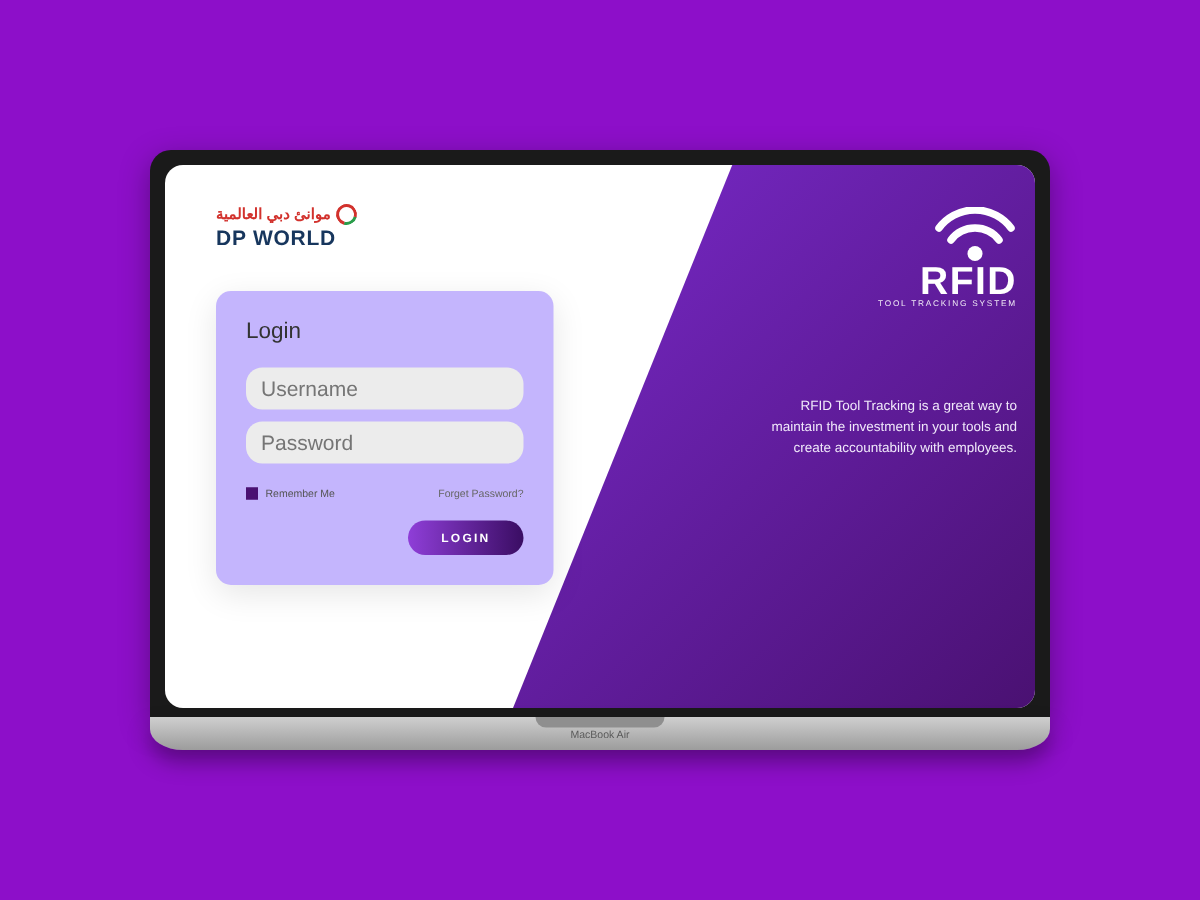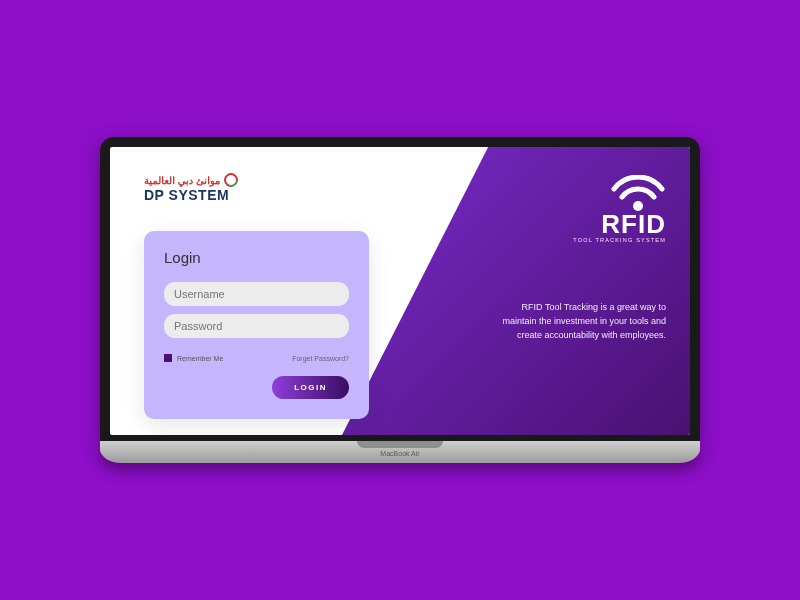--- a/index.html
+++ b/index.html
@@ -18,23 +18,23 @@
       position: relative;
     }
     .screen-frame {
       background: #1a1a1a;
       border-radius: 14px 14px 0 0;
       padding: 10px 10px 6px 10px;
       box-shadow: 0 6px 20px rgba(0,0,0,0.35);
     }
     .screen {
       width: 100%;
-      height: 288px;
+      height: 362px;
       background: #fff;
-      border-radius: 2px;
+      border-radius: 12px;
       position: relative;
       overflow: hidden;
     }
     .diag-bg {
       position: absolute;
       top: 0; right: 0;
       width: 60%;
       height: 100%;
       background: linear-gradient(135deg, #7a2acc, #4a1172);
       clip-path: polygon(42% 0, 100% 0, 100% 100%, 0 100%);
@@ -82,21 +82,21 @@
       color: #333;
       font-weight: 500;
       margin-bottom: 16px;
     }
     .field {
       width: 100%;
       border: none;
       background: #ececec;
       border-radius: 11px;
       padding: 6px 10px;
-      font-size: 11px;
+      font-size: 14px;
       color: #777;
       margin-bottom: 8px;
       outline: none;
     }
     .row {
       display: flex;
       justify-content: space-between;
       align-items: center;
       font-size: 7px;
       color: #555;
@@ -123,21 +123,21 @@
       font-size: 8px;
       font-weight: 700;
       letter-spacing: 1.5px;
       padding: 7px 22px;
       border-radius: 14px;
       cursor: pointer;
     }
     .right-pane {
       position: absolute;
       top: 28px;
-      right: 24px;
+      right: 12px;
       width: 170px;
       color: #fff;
       text-align: right;
     }
     .rfid-logo {
       display: flex;
       flex-direction: column;
       align-items: flex-end;
       margin-bottom: 58px;
     }
@@ -193,21 +193,21 @@
   <div class="screen-frame">
     <div class="screen">
       <div class="diag-bg"></div>
 
       <div class="left-pane">
         <div class="brand">
           <div class="brand-arabic">
             <span>موانئ دبي العالمية</span>
             <span class="swirl"></span>
           </div>
-          <div class="brand-main">DP SYSTEM</div>
+          <div class="brand-main">DP WORLD</div>
         </div>
 
         <div class="login-card">
           <div class="login-title">Login</div>
           <input class="field" type="text" placeholder="Username" style="">
           <input class="field" type="password" placeholder="Password" style="">
           <div class="row">
             <label class="check">
               <span class="check-box"></span>
               <span>Remember Me</span>

